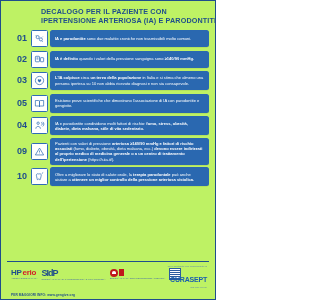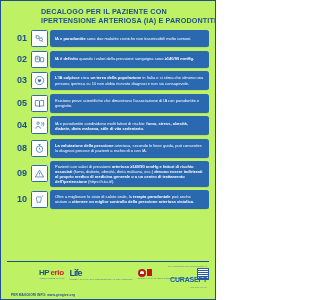--- a/index.html
+++ b/index.html
@@ -91,21 +91,20 @@
     padding-top:3px;
     position:relative;
     height:34px;
   }
   .logos{
     display:flex;
     align-items:center;
     gap:4px;
     padding-left:4px;
     height:18px;
-    justify-content:flex-end;
   }
   .logo{display:flex;align-items:center;height:14px;}
   .logo-hp{font-size:8px;font-weight:bold;color:#1f4e8c;letter-spacing:-.3px;
            display:flex;align-items:baseline;gap:1px;}
   .logo-hp .dotred{color:#d42027;}
   .logo-sub{font-size:2.2px;color:#4a6fa5;display:block;line-height:2.4px;}
   .logo-sidp{font-size:9px;font-weight:bold;color:#1f4e8c;letter-spacing:-1px;}
   .logo-red-circle{width:8px;height:8px;border-radius:50%;background:#c0161c;
      display:inline-block;position:relative;}
   .logo-red-circle:after{content:"";position:absolute;left:2px;top:2.5px;
@@ -203,32 +202,20 @@
           <path d="M16 5c2.5 2 2.5 5 0 7"></path>
             <path d="M19 4c3.4 2.7 3.4 7.3 0 10"></path>
         </svg>
       </div>
       <div class="bar">
         <span class="txt">IA e parodontite condividono molti fattori di rischio: <b>fumo, stress, obesità, diabete, dieta malsana, stile di vita sedentario.</b></span>
       </div>
     </div>
 
 
-    <div class="row tall">
-      <div class="num">08</div>
-      <div class="icon-box">
-        <svg width="11" height="11" viewBox="0 0 24 24" fill="none" stroke="#2f6cb5" stroke-width="1.6">
-          <circle cx="12" cy="13.5" r="7"></circle>
-          <path d="M12 10v3.5l2.2 1.6M9.5 3.5h5M12 3.5v3"></path>
-        </svg>
-      </div>
-      <div class="bar">
-        <span class="txt"><b>La valutazione della pressione</b> arteriosa, secondo le linee guida, può consentire la diagnosi precoce di pazienti a rischio di o con IA.</span>
-      </div>
-    </div>
 
     <div class="row xtall">
       <div class="num">09</div>
       <div class="icon-box">
         <svg width="11" height="11" viewBox="0 0 24 24" fill="none" stroke="#2f6cb5" stroke-width="1.6">
           <path d="M12 4.5L21 19.5H3z"></path>
           <path d="M12 10v4.2M12 16.6v.6"></path>
         </svg>
       </div>
       <div class="bar">
@@ -259,21 +246,21 @@
           <div class="logo-hp">
             <span>HP</span>
               <span class="dotred">erio</span>
           </div>
           <span class="logo-sub">ASSOCIAZIONE ITALIANA</span>
         </div>
       </div>
 
       <div class="logo">
         <div class="stack">
-          <span class="logo-sidp">Life</span>
+          <span class="logo-sidp">SIdP</span>
           <span class="logo-sub">SOCIETÀ ITALIANA DI PARODONTOLOGIA E IMPLANTOLOGIA</span>
         </div>
       </div>
 
       <div class="logo">
         <div class="stack">
           <span style="display:flex;align-items:center;">
             <span class="logo-red-circle"></span>
             <span class="logo-flag"></span>
           </span>

